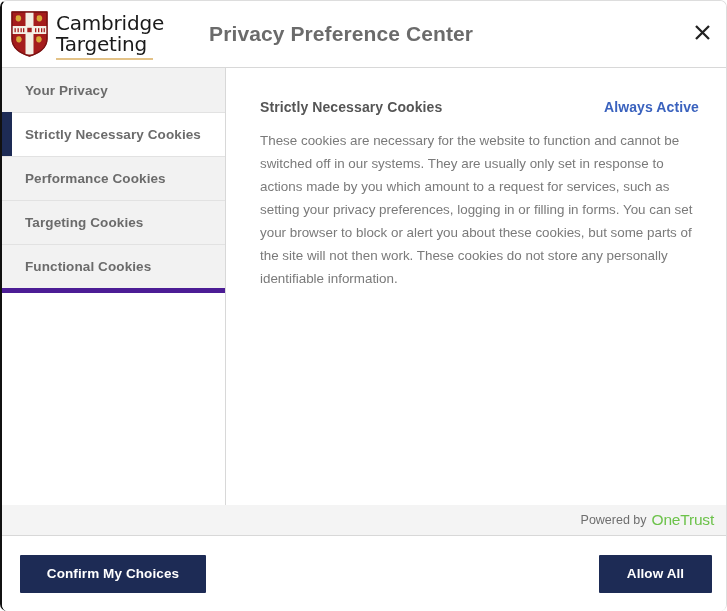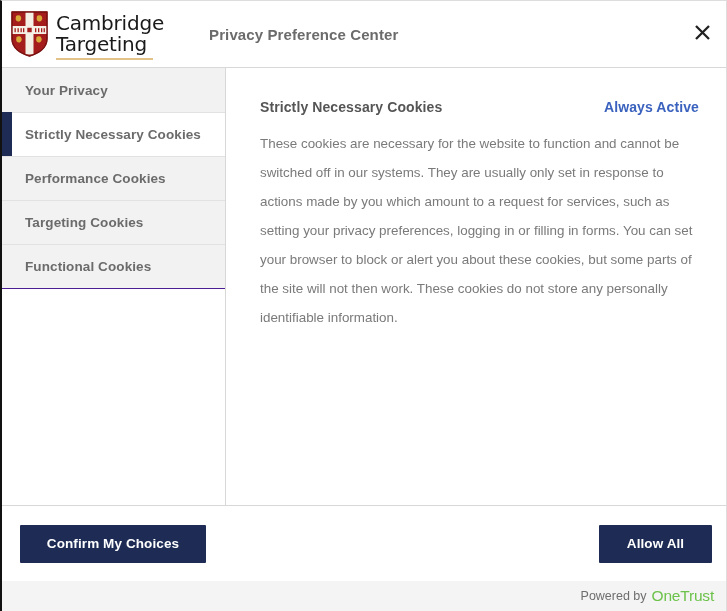--- a/index.html
+++ b/index.html
@@ -19,20 +19,21 @@
     width: 727px;
     height: 611px;
     box-sizing: border-box;
     background: #ffffff;
     border-left: 2px solid #111111;
     border-top: 1px solid #dddddd;
     border-right: 1px solid #dddddd;
     display: flex;
     flex-direction: column;
     overflow: hidden;
+    border-radius: 7px;
   }
 
   
   #header {
     position: relative;
     height: 67px;
     min-height: 67px;
     box-sizing: border-box;
     border-bottom: 1px solid #d8d8d8;
     display: flex;
@@ -66,21 +67,21 @@
     font-family: "DejaVu Sans", sans-serif;
   }
   #logo-underline {
     margin-top: 3px;
     height: 2px;
     width: 97px;
     background: #e3c287;
   }
   #header-title {
     margin-left: 45px;
-    font-size: 15px;
+    font-size: 21px;
     font-weight: bold;
     color: #6b6b6b;
     letter-spacing: 0.1px;
   }
   #close-button {
     position: absolute;
     right: 9px;
     top: 16px;
     width: 30px;
     height: 30px;
@@ -109,21 +110,21 @@
     min-width: 224px;
     box-sizing: border-box;
     border-right: 1px solid #d8d8d8;
     background: #ffffff;
     align-self: stretch;
   }
   #sidebar-list {
     list-style: none;
     margin: 0;
     padding: 0;
-    border-bottom: 1px solid #4c1d95;
+    border-bottom: 5px solid #4c1d95;
   }
   .side-item {
     position: relative;
     box-sizing: border-box;
     height: 44px;
     display: flex;
     align-items: center;
     background: #f2f2f2;
     border-top: 1px solid #e2e2e2;
     cursor: pointer;
@@ -172,21 +173,21 @@
   #always-active {
     font-size: 14px;
     font-weight: bold;
     color: #3a62be;
     letter-spacing: 0.1px;
     white-space: nowrap;
   }
   #content-desc {
     margin: 14px 0 0 0;
     font-size: 13.4px;
-    line-height: 29px;
+    line-height: 23px;
     color: #7a7a7a;
     max-width: 446px;
   }
 
   
   #footer {
     position: relative;
     height: 76px;
     min-height: 76px;
     box-sizing: border-box;
@@ -310,23 +311,23 @@
 
     <div id="content">
       <div id="content-head">
         <span id="content-title">Strictly Necessary Cookies</span>
         <span id="always-active">Always Active</span>
       </div>
       <p id="content-desc">These cookies are necessary for the website to function and cannot be switched off in our systems. They are usually only set in response to actions made by you which amount to a request for services, such as setting your privacy preferences, logging in or filling in forms. You can set your browser to block or alert you about these cookies, but some parts of the site will not then work. These cookies do not store any personally identifiable information.</p>
     </div>
   </div>
 
+  <div id="powered-bar">
+    <span id="powered-text">Powered by</span>
+    <span id="onetrust-text">OneTrust</span>
+  </div>
+
   <div id="footer">
     <button id="confirm-btn" class="ot-btn">Confirm My Choices</button>
     <button id="allow-all-btn" class="ot-btn">Allow All</button>
   </div>
 
-  <div id="powered-bar">
-    <span id="powered-text">Powered by</span>
-    <span id="onetrust-text">OneTrust</span>
-  </div>
-
 </div>
 
 </body></html>

